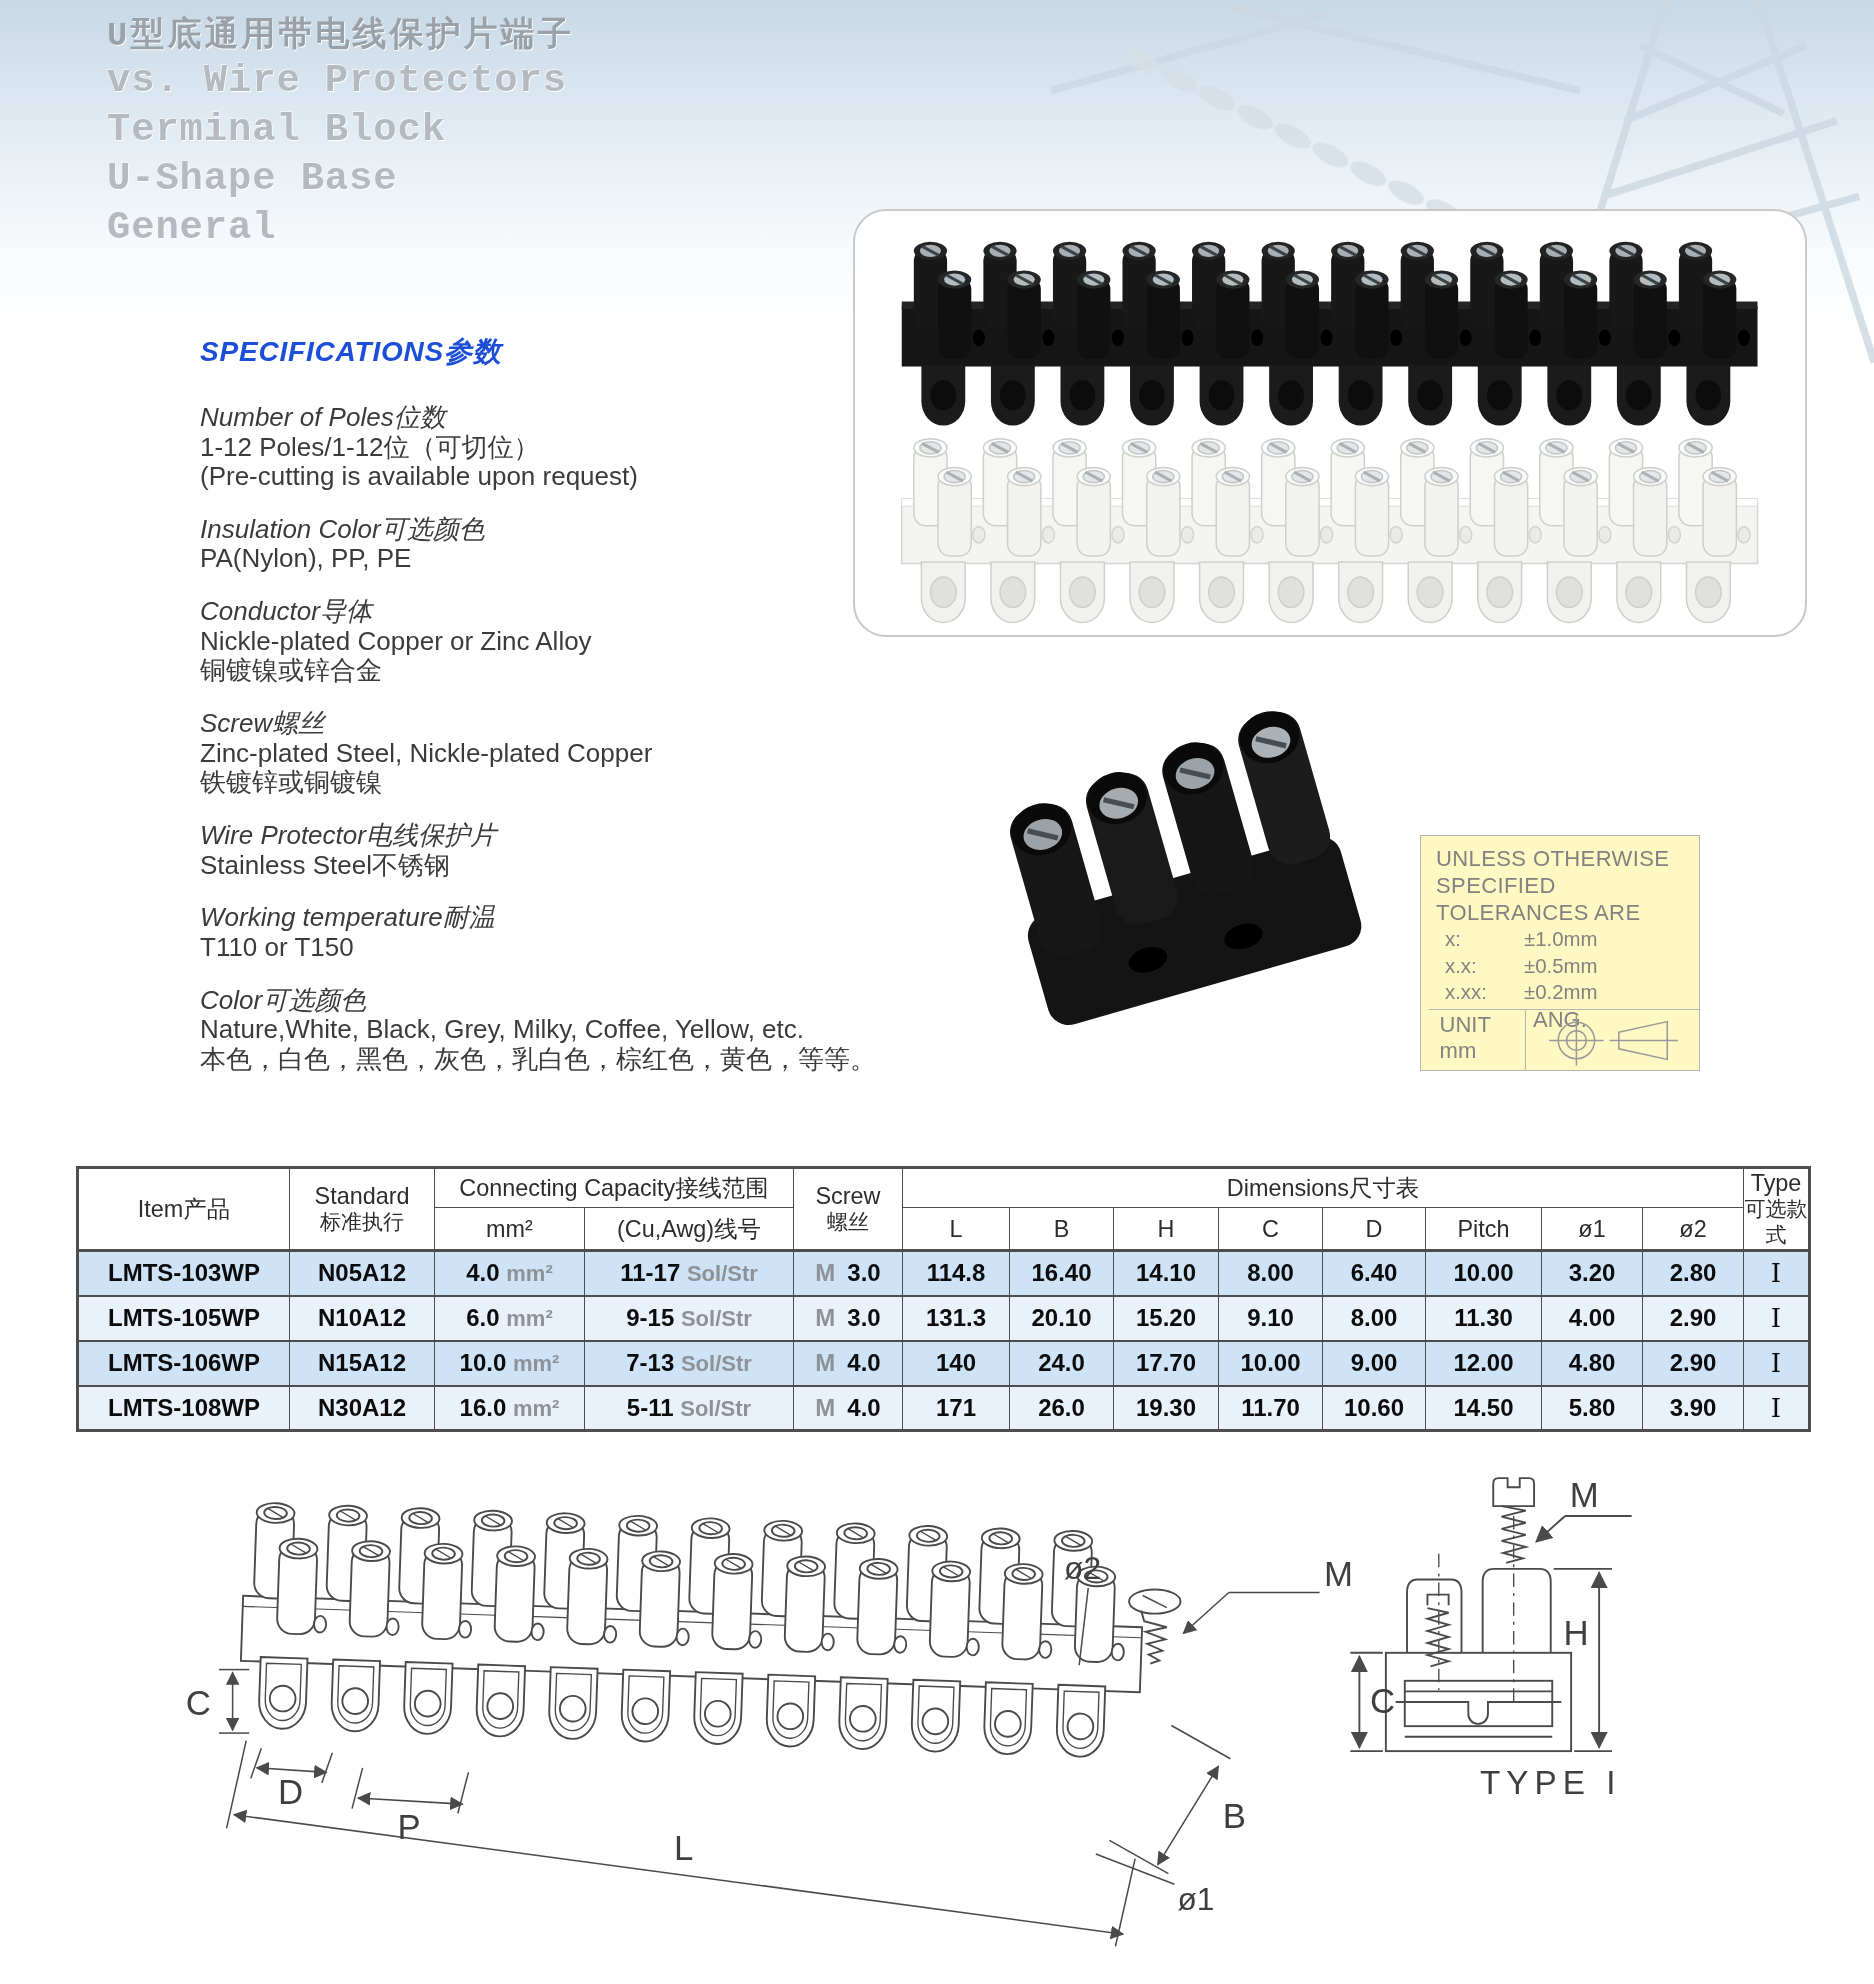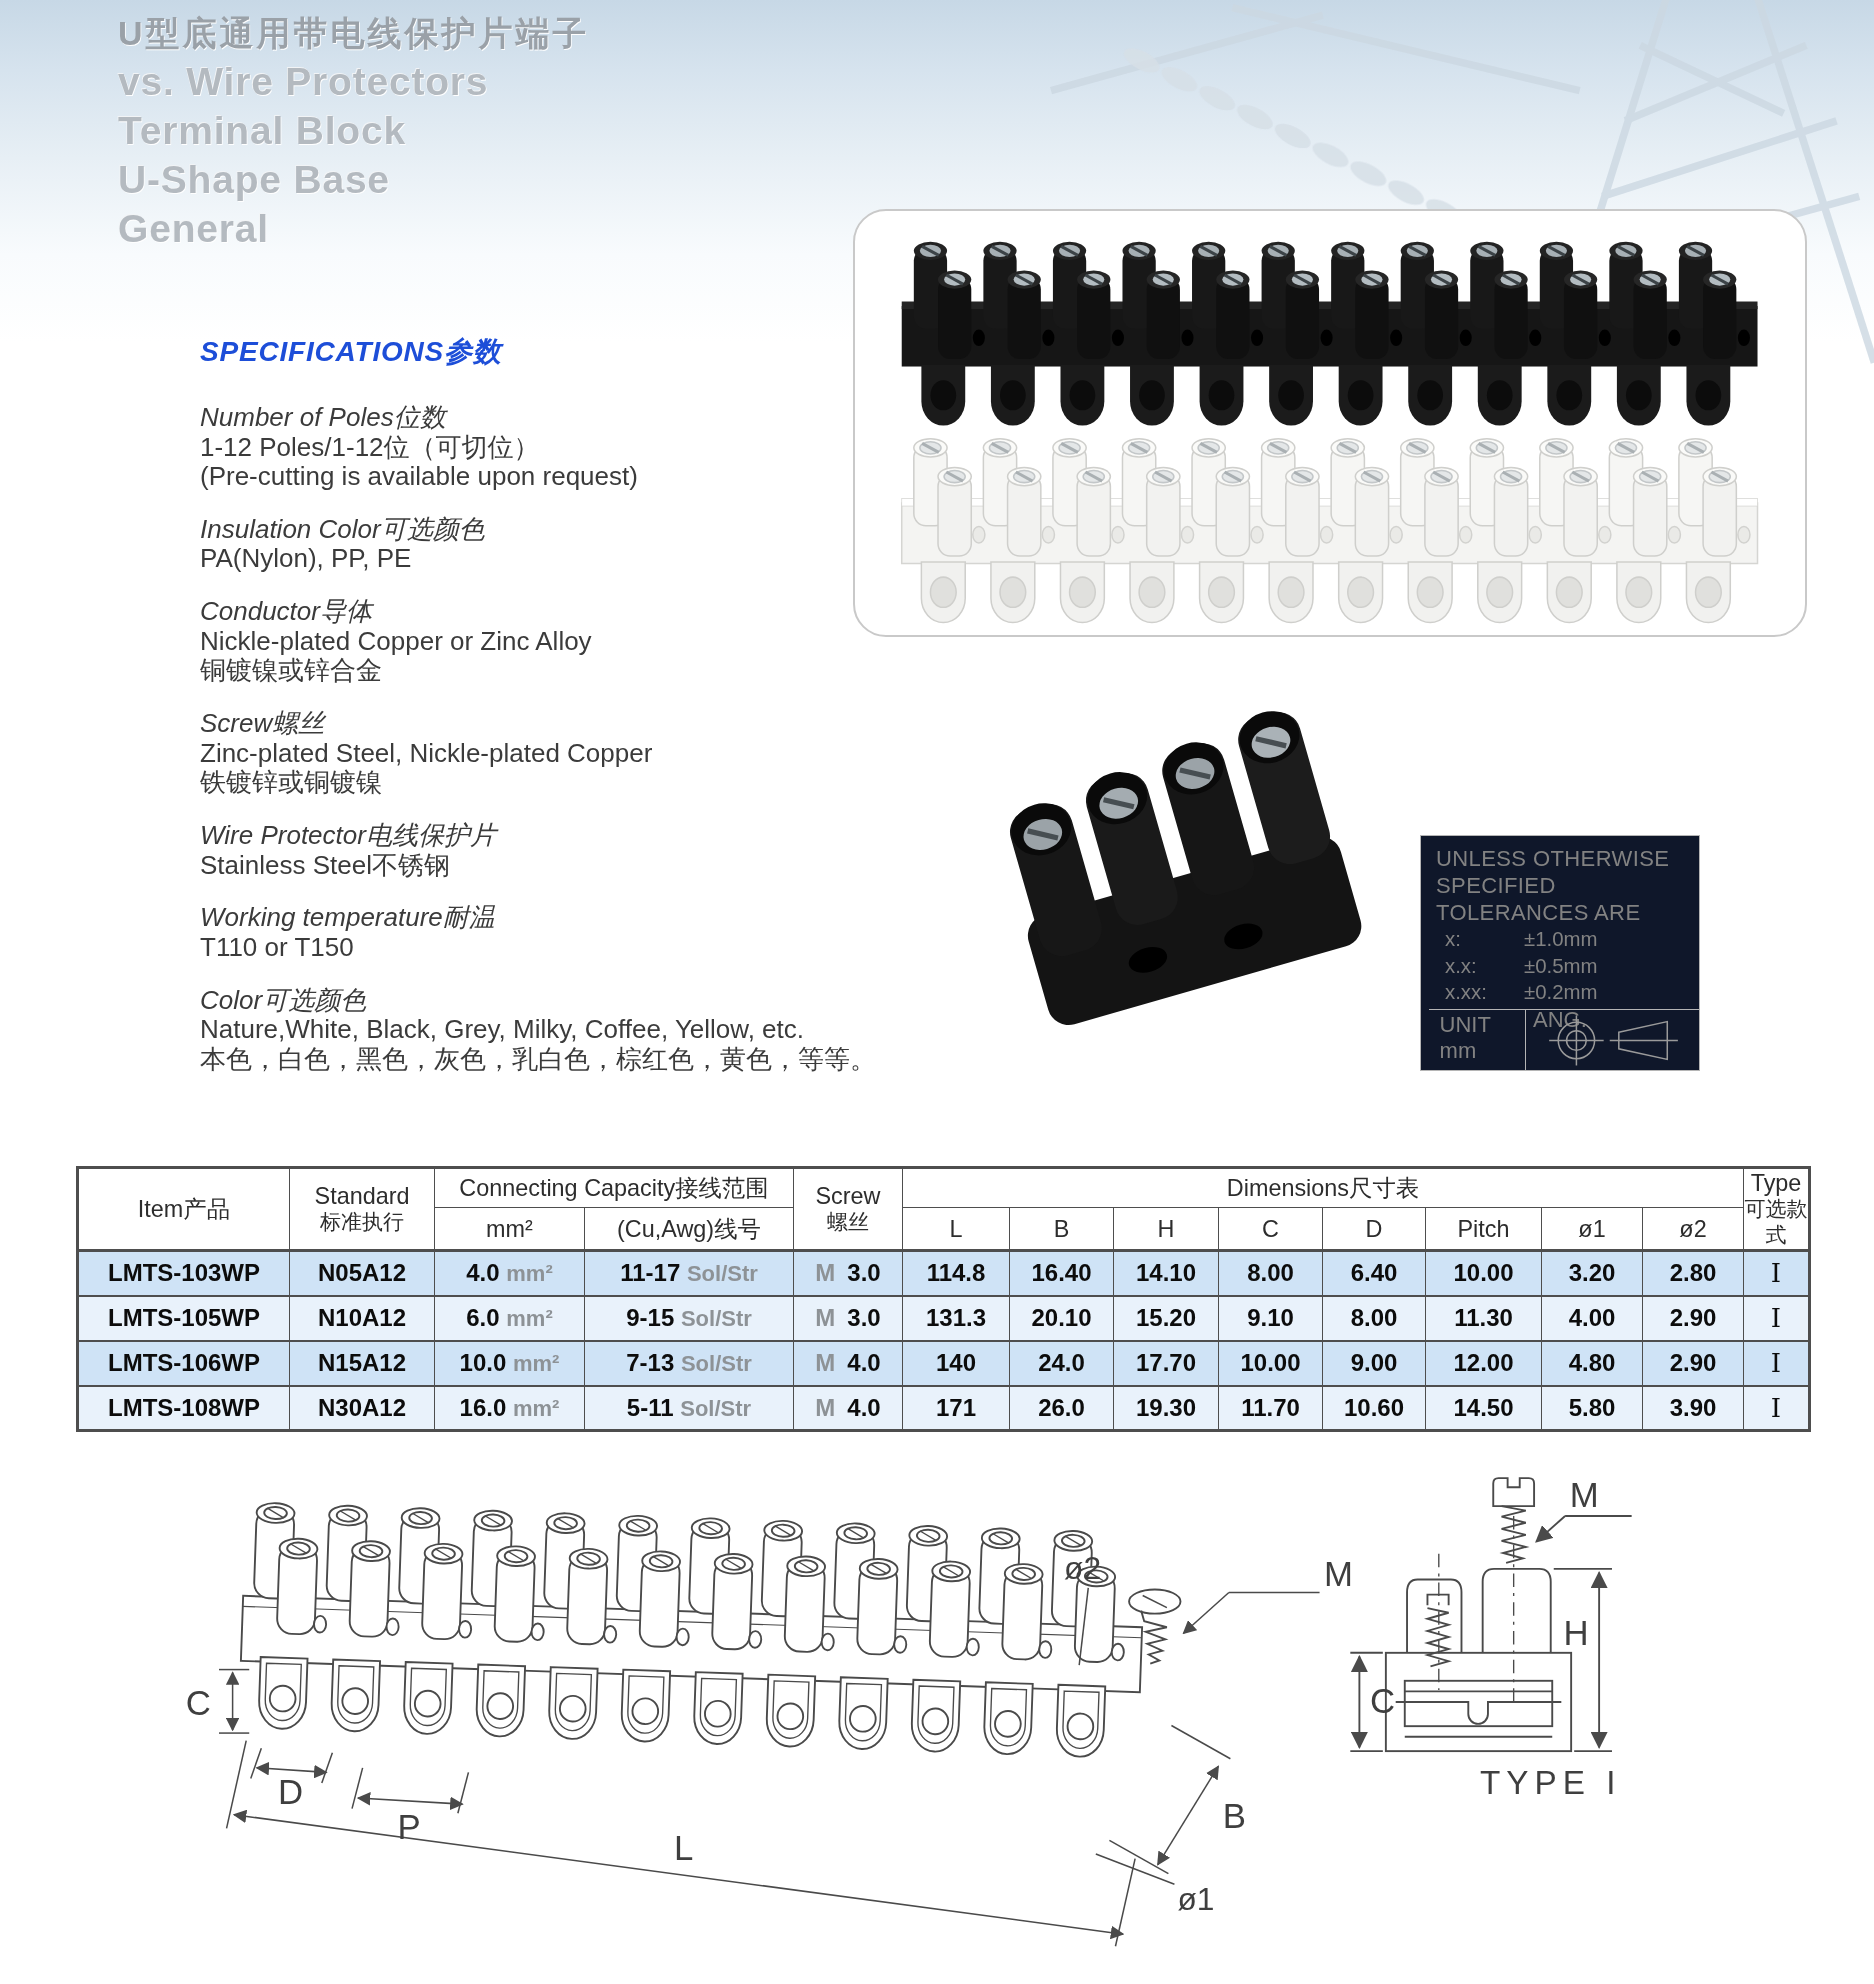--- a/index.html
+++ b/index.html
@@ -3,40 +3,40 @@
 <meta charset="utf-8">
 <style>
   html,body{margin:0;padding:0;background:#fff;}
   .page{position:relative;width:1875px;height:1985px;background:#ffffff;overflow:hidden;
         font-family:"Liberation Sans",sans-serif;}
   
   .banner{position:absolute;left:0;top:0;width:1875px;height:439px;
           background:linear-gradient(180deg,#c7d8e6 0%,#d6e3ee 16%,#e7eff5 36%,#f8fbfd 58%,#ffffff 78%);}
   .banner svg{position:absolute;right:0;top:0;}
   
-  .title-block{position:absolute;left:118px;top:10.6px;}
+  .title-block{position:absolute;left:107px;top:10.6px;font-family:Liberation Mono, monospace;}
   .t-cn{font-size:34px;font-weight:bold;color:#9aa1a8;letter-spacing:3px;
         text-shadow:0.8px 0.8px 0 #ffffff;}
   .t-en{font-size:39px;font-weight:bold;color:#b4bac0;line-height:49px;letter-spacing:0.8px;
         text-shadow:0.8px 0.8px 0 #ffffff,-0.8px -0.8px 0 #f2f4f6;}
   
   .specs{position:absolute;left:200px;top:333px;width:824px;color:#3b3b3b;}
   .s-head{font-size:28px;font-style:italic;font-weight:bold;color:#1d4ed8;
           letter-spacing:0.8px;margin-bottom:32px;}
   .grp{margin-bottom:23.4px;}
   .g-label{font-size:26px;font-style:italic;line-height:29.5px;}
   .g-line{font-size:26px;line-height:29.5px;}
   
   .photo-frame{position:absolute;left:853px;top:209px;width:954px;height:428px;
                background:#fff;border:2.3px solid #c9c9c9;border-radius:33px;box-sizing:border-box;}
   .photo-frame svg{position:absolute;}
   .closeup{position:absolute;left:980px;top:696px;width:420px;height:371px;}
   
   .tol-box{position:absolute;left:1420px;top:835px;width:280px;height:236px;
-           border:1.5px solid #b5b5b5;box-sizing:border-box;color:#828282;background:#0f172a;}
+           border:1.5px solid #b5b5b5;box-sizing:border-box;color:#828282;background:#fef9c3;}
   .tb-main{padding:9px 0 0 15px;}
   .tb-line{font-size:22px;line-height:27px;letter-spacing:0.4px;}
   .tb-row{display:flex;font-size:20.4px;line-height:26.5px;}
   .tb-k{width:79px;padding-left:9px;}
   .tb-ang{font-size:22px;margin:1.5px 0 0 97px;}
   .tb-bottom{position:absolute;left:8px;right:0;bottom:0;height:60px;border-top:1.5px solid #b5b5b5;display:flex;}
   .tb-unit{width:85px;border-right:1.5px solid #b5b5b5;padding:1.5px 0 0 10.6px;font-size:22px;line-height:26.5px;}
   .tb-sym{flex:1;display:flex;align-items:center;justify-content:center;}
   
   .spec-table{position:absolute;left:76px;top:1166px;width:1732px;border-collapse:collapse;

